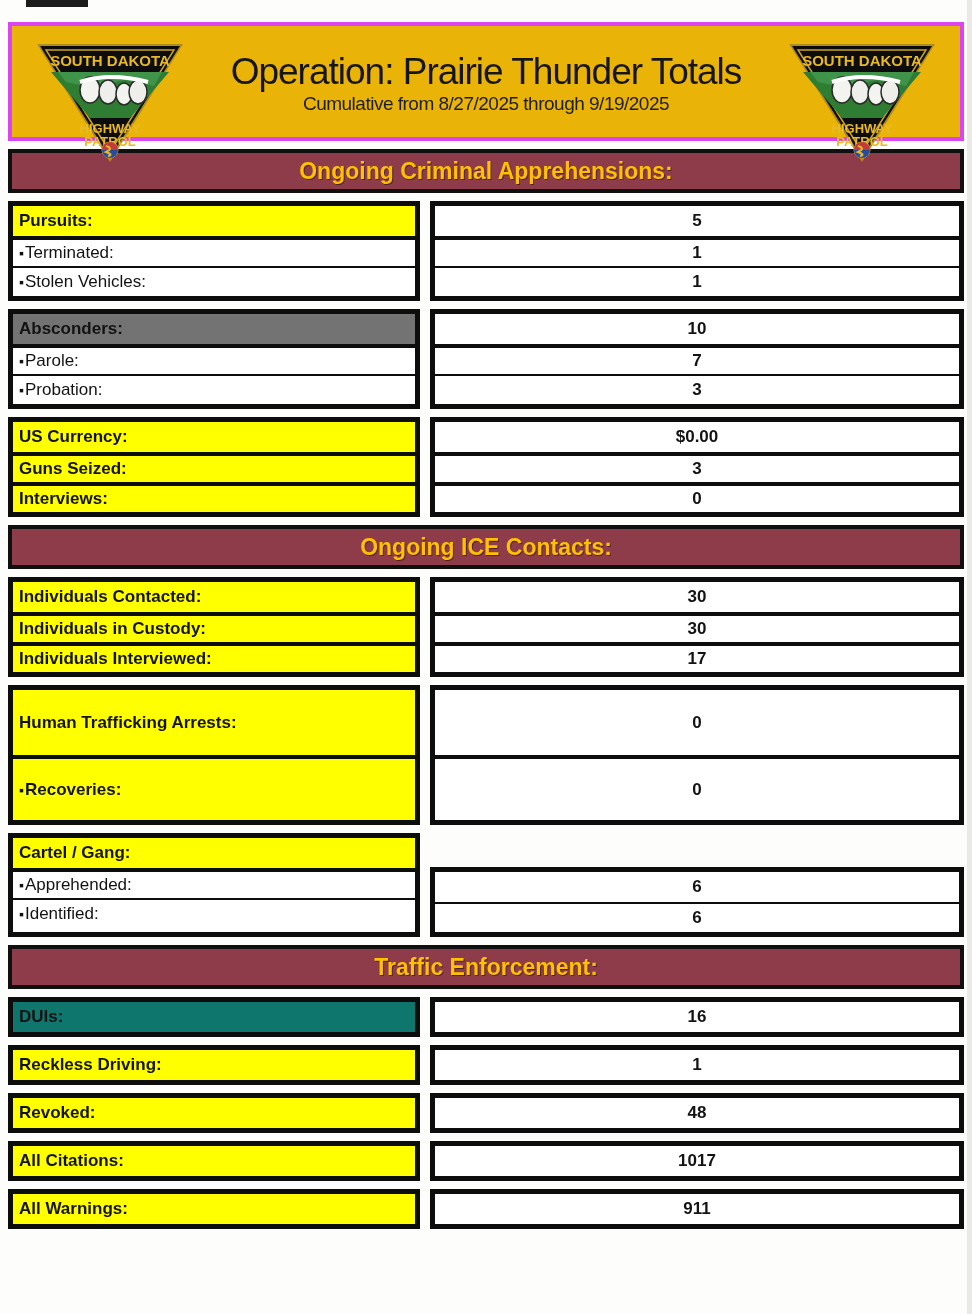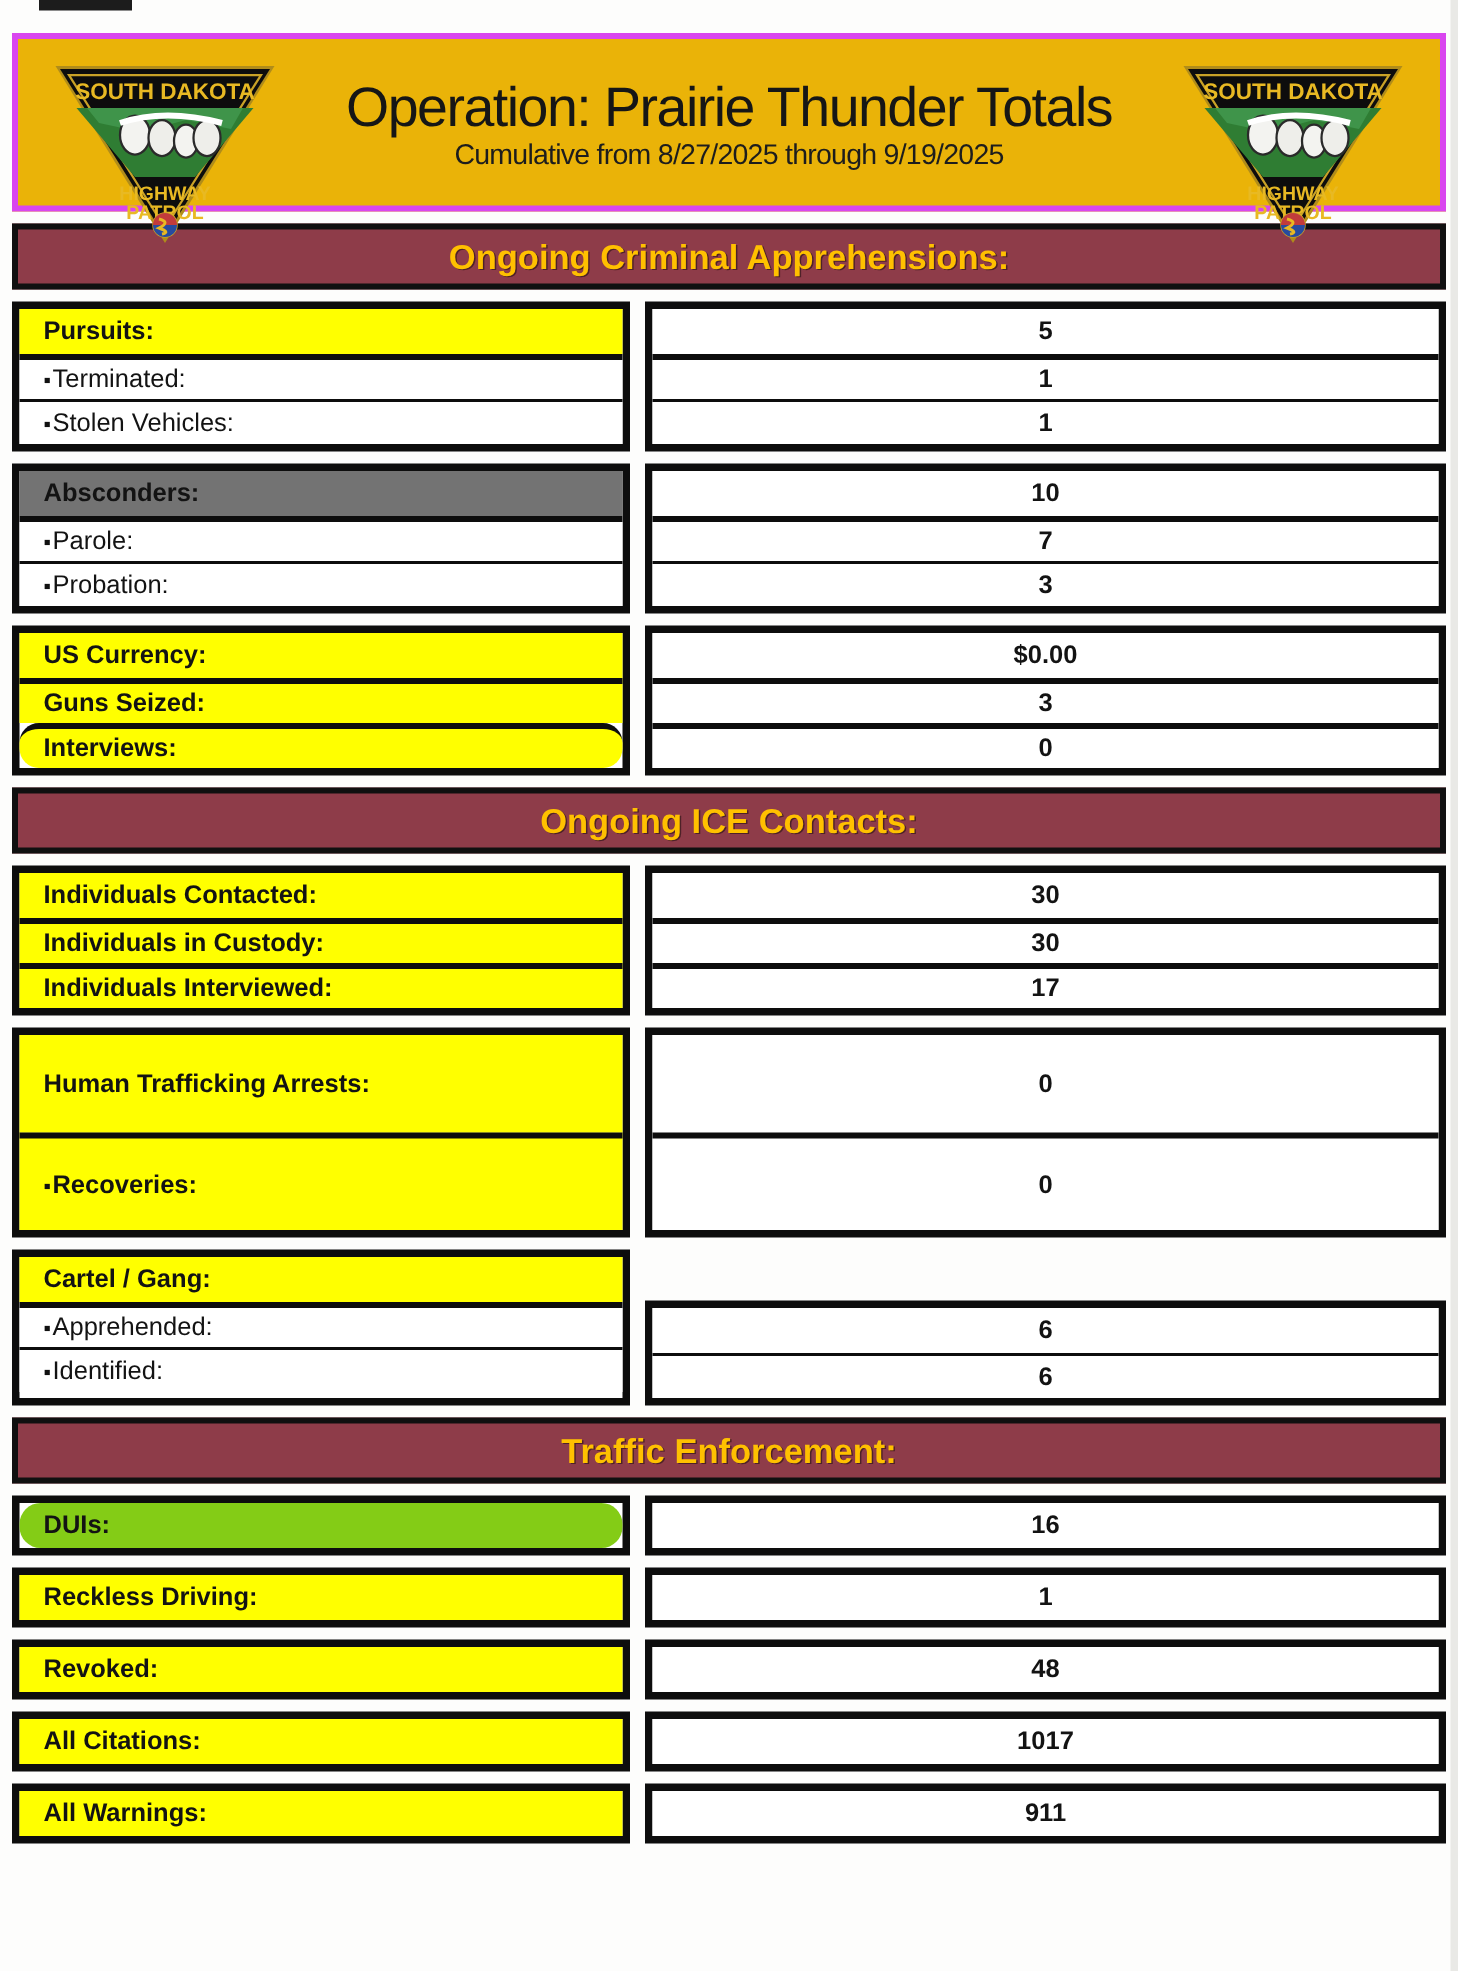--- a/index.html
+++ b/index.html
@@ -39,21 +39,21 @@
   
   .block { margin:8px 8px 0 8px; display:flex; gap:10px; }
   .col-left { width:412px; border:5px solid #0d0d0d; background:#ffffff; }
   .col-right { flex:1; border:5px solid #0d0d0d; background:#ffffff; }
   .col-right.noborder { border:none; background:transparent; display:flex; flex-direction:column; }
   .col-right .spacer { height:34px; background:transparent; }
   .col-right .frame { border:5px solid #0d0d0d; background:#ffffff; }
 
   .lrow {
     height:30px; display:flex; align-items:center;
-    padding:0 16px; font-size:17px; color:#131313; background:#ffffff;
+    padding:0 6px; font-size:17px; color:#131313; background:#ffffff;
   }
   .lrow.yellow { font-weight:bold; }
   .lrow.tall { height:65px; }
   .vrow {
     height:30px; display:flex; align-items:center; justify-content:center;
     font-size:17px; font-weight:bold; color:#131313; background:#ffffff;
   }
   .vrow.tall { height:65px; }
   .div-thick { border-top:4px solid #0d0d0d; }
   .div-thin  { border-top:2px solid #0d0d0d; }
@@ -171,21 +171,21 @@
         </div>
       </div>
       <div class="block">
         <div class="col-left">
           <div class="lrow yellow" style="background: rgb(255, 255, 0);">
             <span>US Currency:</span>
           </div>
           <div class="lrow yellow div-thick" style="background: rgb(255, 255, 0);">
             <span>Guns Seized:</span>
           </div>
-          <div class="lrow yellow div-thick" style="background: rgb(255, 255, 0); border-radius: 13px;">
+          <div class="lrow yellow div-thick" style="background: rgb(255, 255, 0);">
             <span>Interviews:</span>
           </div>
         </div>
         <div class="col-right">
           <div class="vrow">$0.00</div>
           <div class="vrow div-thick">3</div>
           <div class="vrow div-thick">0</div>
         </div>
       </div>
       <div class="section-bar" style="background: rgb(142, 60, 73);">
@@ -244,21 +244,21 @@
             <div class="vrow">6</div>
             <div class="vrow div-thin">6</div>
           </div>
         </div>
       </div>
       <div class="section-bar" style="background: rgb(142, 60, 73);">
         <span style="color: rgb(255, 192, 0);">Traffic Enforcement:</span>
       </div>
       <div class="block">
         <div class="col-left">
-          <div class="lrow yellow" style="background: #84cc16; border-radius: 14px;">
+          <div class="lrow yellow" style="background: #0f766e;">
             <span>DUIs:</span>
           </div>
         </div>
         <div class="col-right">
           <div class="vrow">16</div>
         </div>
       </div>
       <div class="block">
         <div class="col-left">
           <div class="lrow yellow" style="background: rgb(255, 255, 0);">

